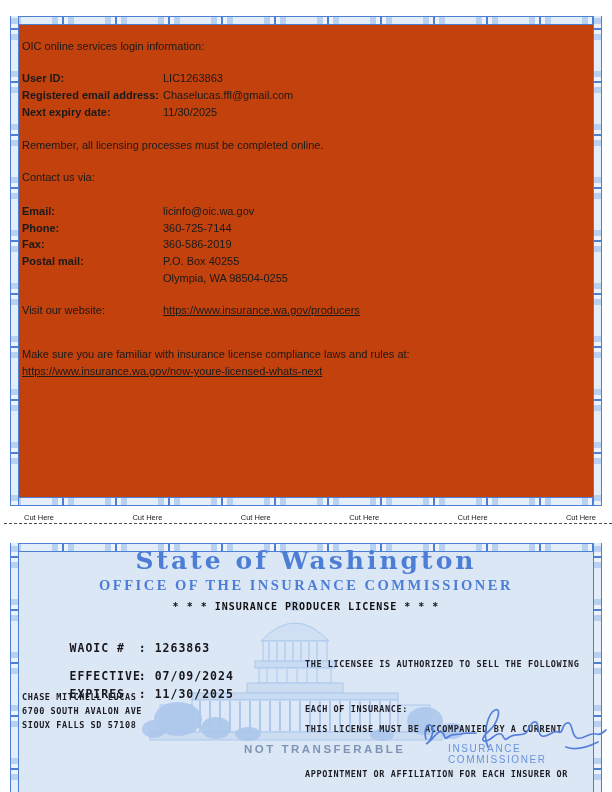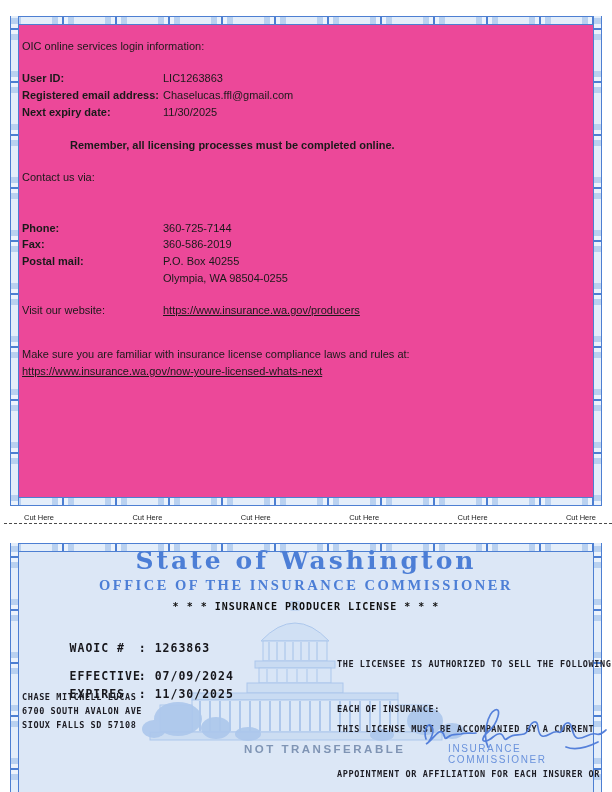--- a/index.html
+++ b/index.html
@@ -29,44 +29,44 @@
       #b9d1f0 5px, #b9d1f0 11px,
       #e4eefa 11px, #e4eefa 42px,
       #b9d1f0 42px, #b9d1f0 48px,
       #ecf3fc 48px, #ecf3fc 52px,
       #4d7fd2 52px, #4d7fd2 53px);
     border-left:1px solid #4d7fd2; border-right:1px solid #4d7fd2;
   }
   .e-top{top:0;} .e-bottom{bottom:0;} .e-left{left:0;} .e-right{right:0;}
 
   
-  .info-box { left:10px; top:16px; width:592px; height:490px; background:#ec4899; }
+  .info-box { left:10px; top:16px; width:592px; height:490px; background:#c2410c; }
   .irow { position:absolute; left:12px; font-size:11px; line-height:13px; white-space:nowrap; }
   .ilbl { display:inline-block; width:141px; font-weight:bold; }
-  .b { font-weight:bold;margin-left:48px; }
+  .b { font-weight:normal; }
   .ulink { text-decoration:underline; color:#1a1a1a; }
 
   
   .cut-row { position:absolute; left:8px; right:4px; top:513px; display:flex; justify-content:space-between; padding:0 12px 0 16px; }
   .cut-lbl { font-size:7.5px; color:#222; }
   .cut-line { position:absolute; left:4px; right:0; top:523px; border-top:1.6px dashed #4a4a4a; }
 
   
   .license-box { left:10px; top:543px; width:592px; height:279px; background:#dce7f6; }
   .state-title { position:absolute; left:0; right:0; top:3px; text-align:center;
       font-family:"DejaVu Serif", serif; font-weight:bold; font-size:25px; color:#4c7ed6; letter-spacing:3px; z-index:2; }
   .office-title { position:absolute; left:0; right:0; top:34px; text-align:center;
       font-family:"Liberation Serif", serif; font-weight:bold; font-size:14.5px; color:#4c7ed6; letter-spacing:2.5px; z-index:2; }
   .lic-title { position:absolute; left:0; right:0; top:58px; text-align:center;
       font-family:"DejaVu Sans Mono", monospace; font-weight:bold; font-size:10px; color:#101010; letter-spacing:1px; z-index:2; }
   .mono-big { font-family:"DejaVu Sans Mono", monospace; font-weight:bold; font-size:11.5px; letter-spacing:1px; color:#17171c; white-space:pre; z-index:2; }
   .mono-sm  { font-family:"DejaVu Sans Mono", monospace; font-weight:bold; font-size:8.5px; letter-spacing:0.6px; color:#1d1d24; white-space:pre; z-index:2; }
   .lic-row { position:absolute; left:12px; }
   .lic-label { display:inline-block; width:10ch; }
-  .rcol { position:absolute; left:295px; line-height:15px;margin-left:32px; }
+  .rcol { position:absolute; left:295px; line-height:15px; }
   .watermark { position:absolute; left:110px; top:58px; width:350px; height:158px; z-index:1; }
   .sig { position:absolute; left:408px; top:158px; width:190px; height:54px; z-index:3; }
   .comm-lbl { position:absolute; left:438px; top:200px; font-family:"Liberation Sans", sans-serif;
       font-size:10px; letter-spacing:1.6px; color:#6a92dc; z-index:2; }
   .not-trans { position:absolute; left:234px; top:200px; font-weight:bold; font-size:11.5px;
       letter-spacing:2.5px; color:rgba(104,127,164,0.8); z-index:2; }
 </style>
 </head>
 <body>
 
@@ -87,20 +87,23 @@
       <span class="ilbl">Registered email address:</span><span>Chaselucas.ffl@gmail.com</span>
     </div>
     <div class="irow" style="top:90px">
       <span class="ilbl">Next expiry date:</span><span>11/30/2025</span>
     </div>
 
     <div class="irow b" style="top:123px">Remember, all licensing processes must be completed online.</div>
 
     <div class="irow" style="top:155px">Contact us via:</div>
 
+    <div class="irow" style="top:189px">
+      <span class="ilbl">Email:</span><span>licinfo@oic.wa.gov</span>
+    </div>
     <div class="irow" style="top:206px">
       <span class="ilbl">Phone:</span><span>360-725-7144</span>
     </div>
     <div class="irow" style="top:222px">
       <span class="ilbl">Fax:</span><span>360-586-2019</span>
     </div>
     <div class="irow" style="top:239px">
       <span class="ilbl">Postal mail:</span><span>P.O. Box 40255</span>
     </div>
     <div class="irow" style="top:256px">

